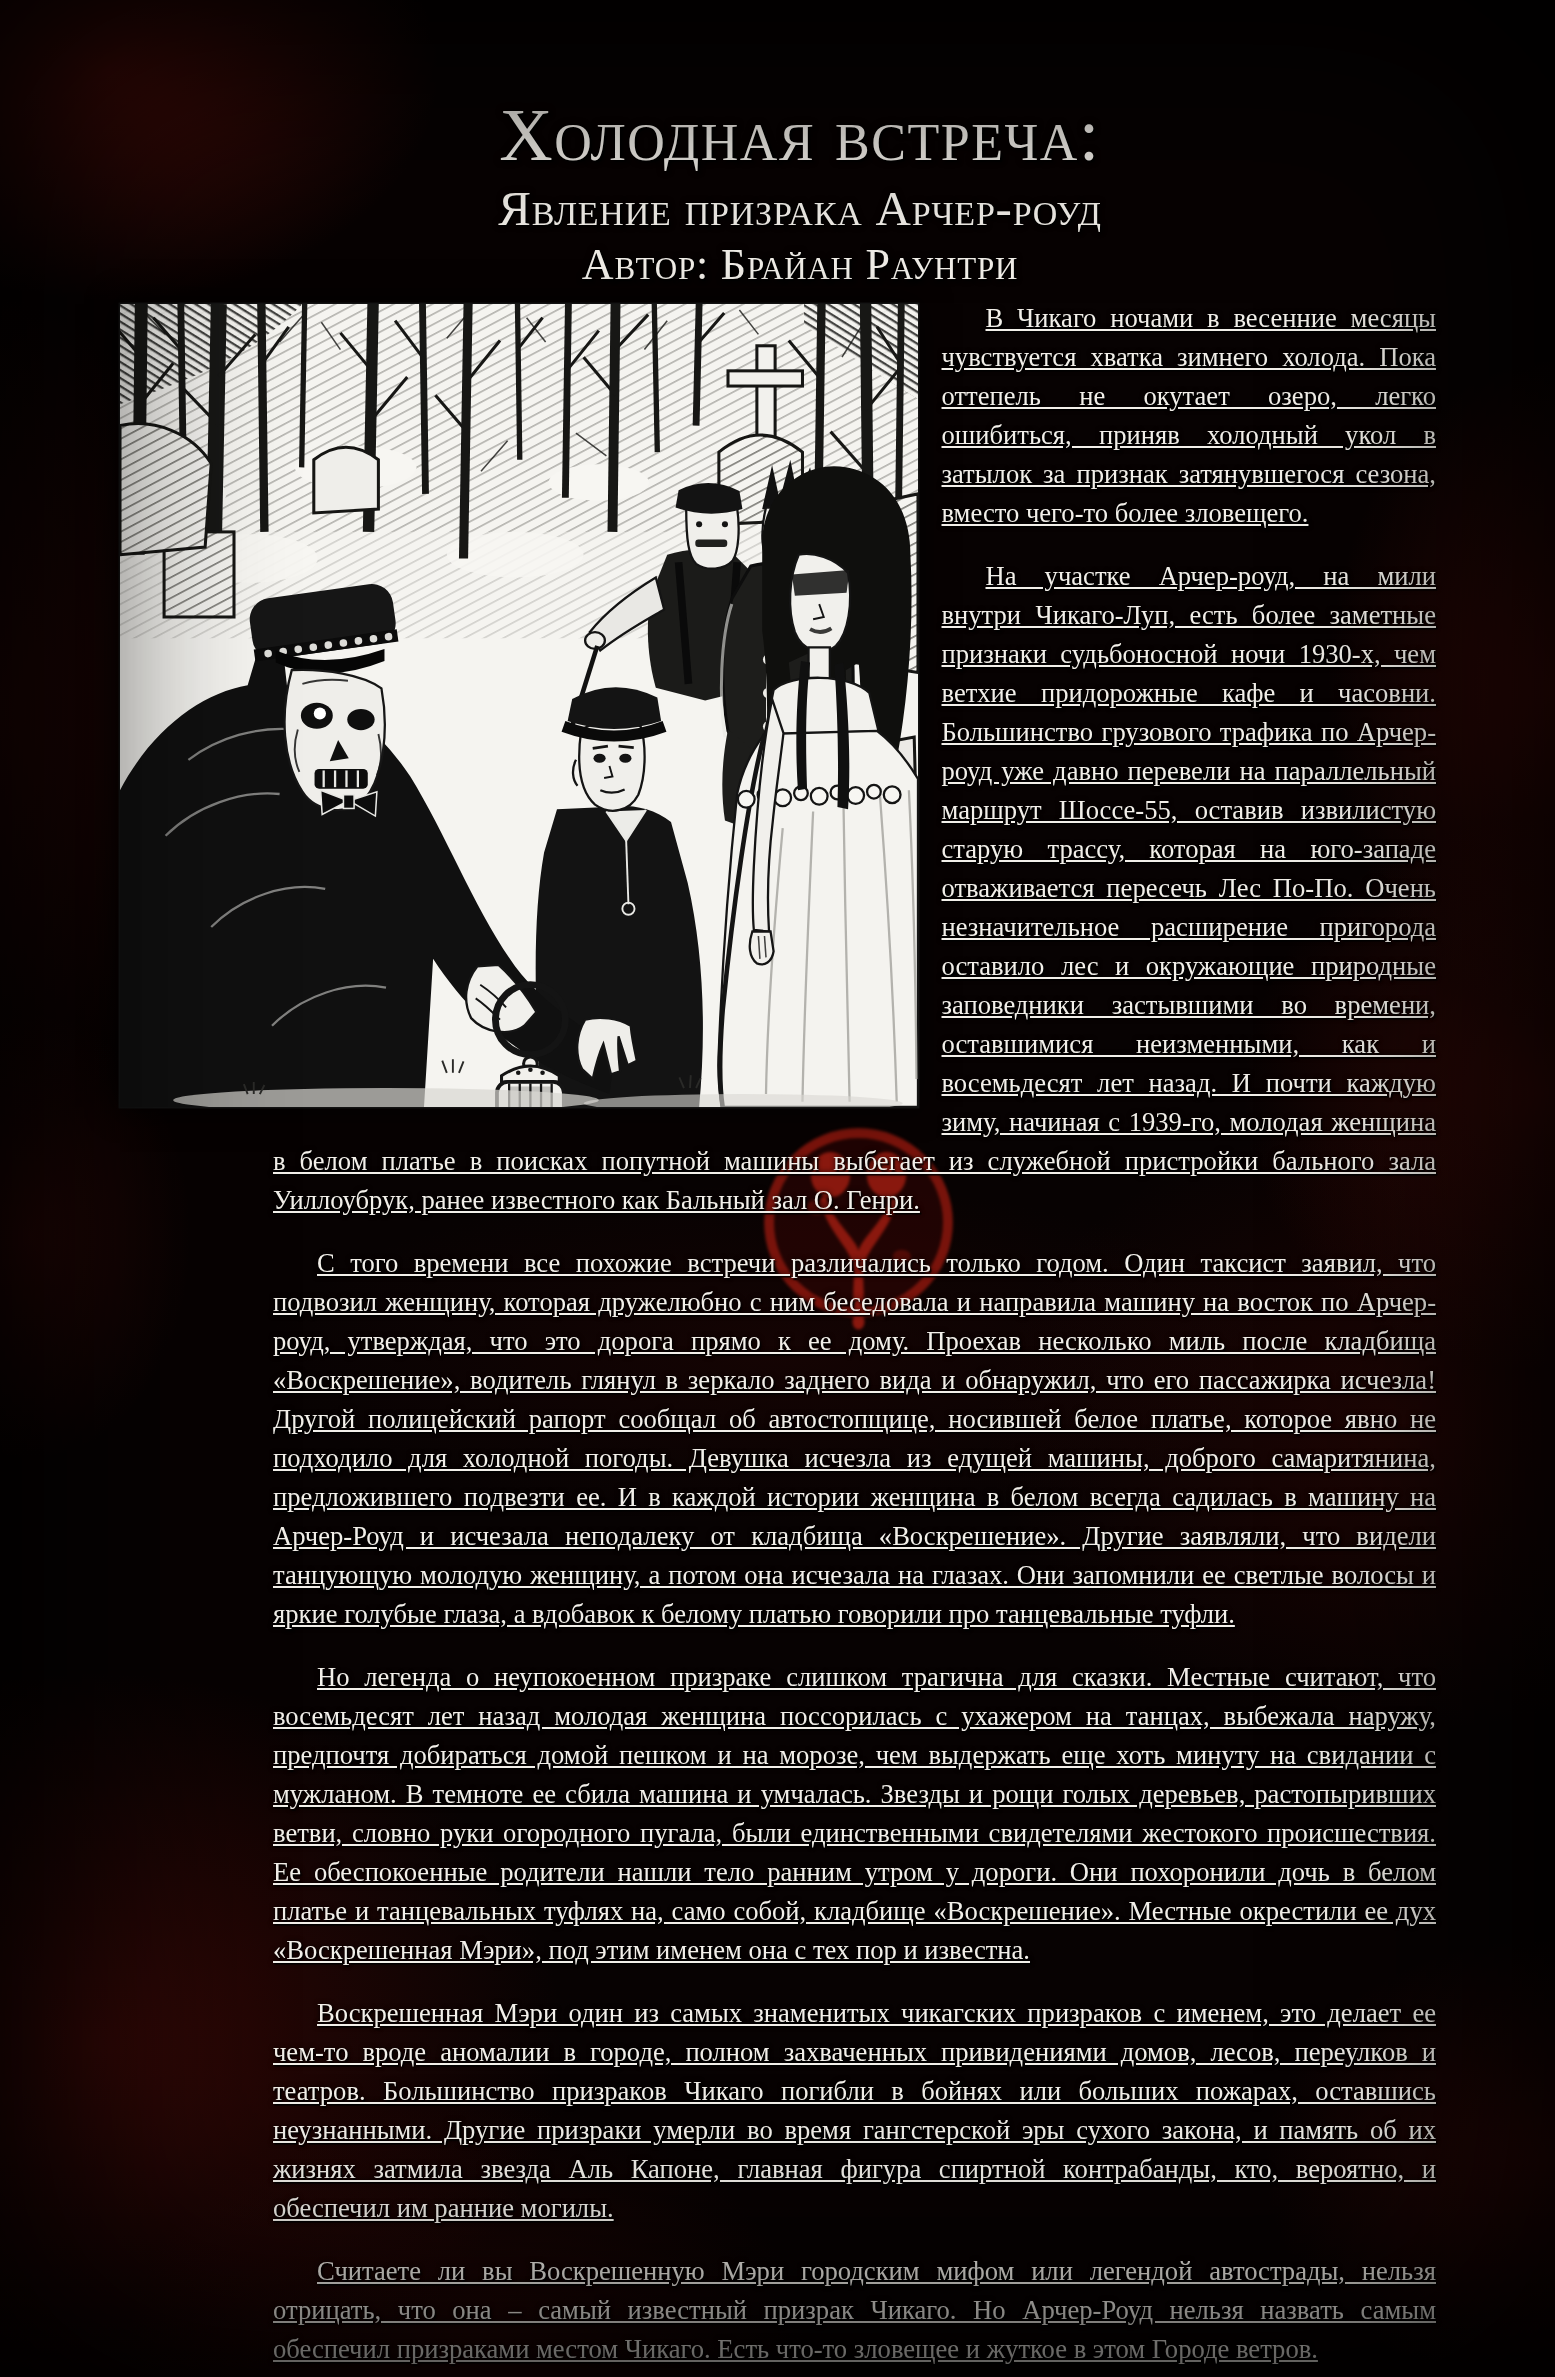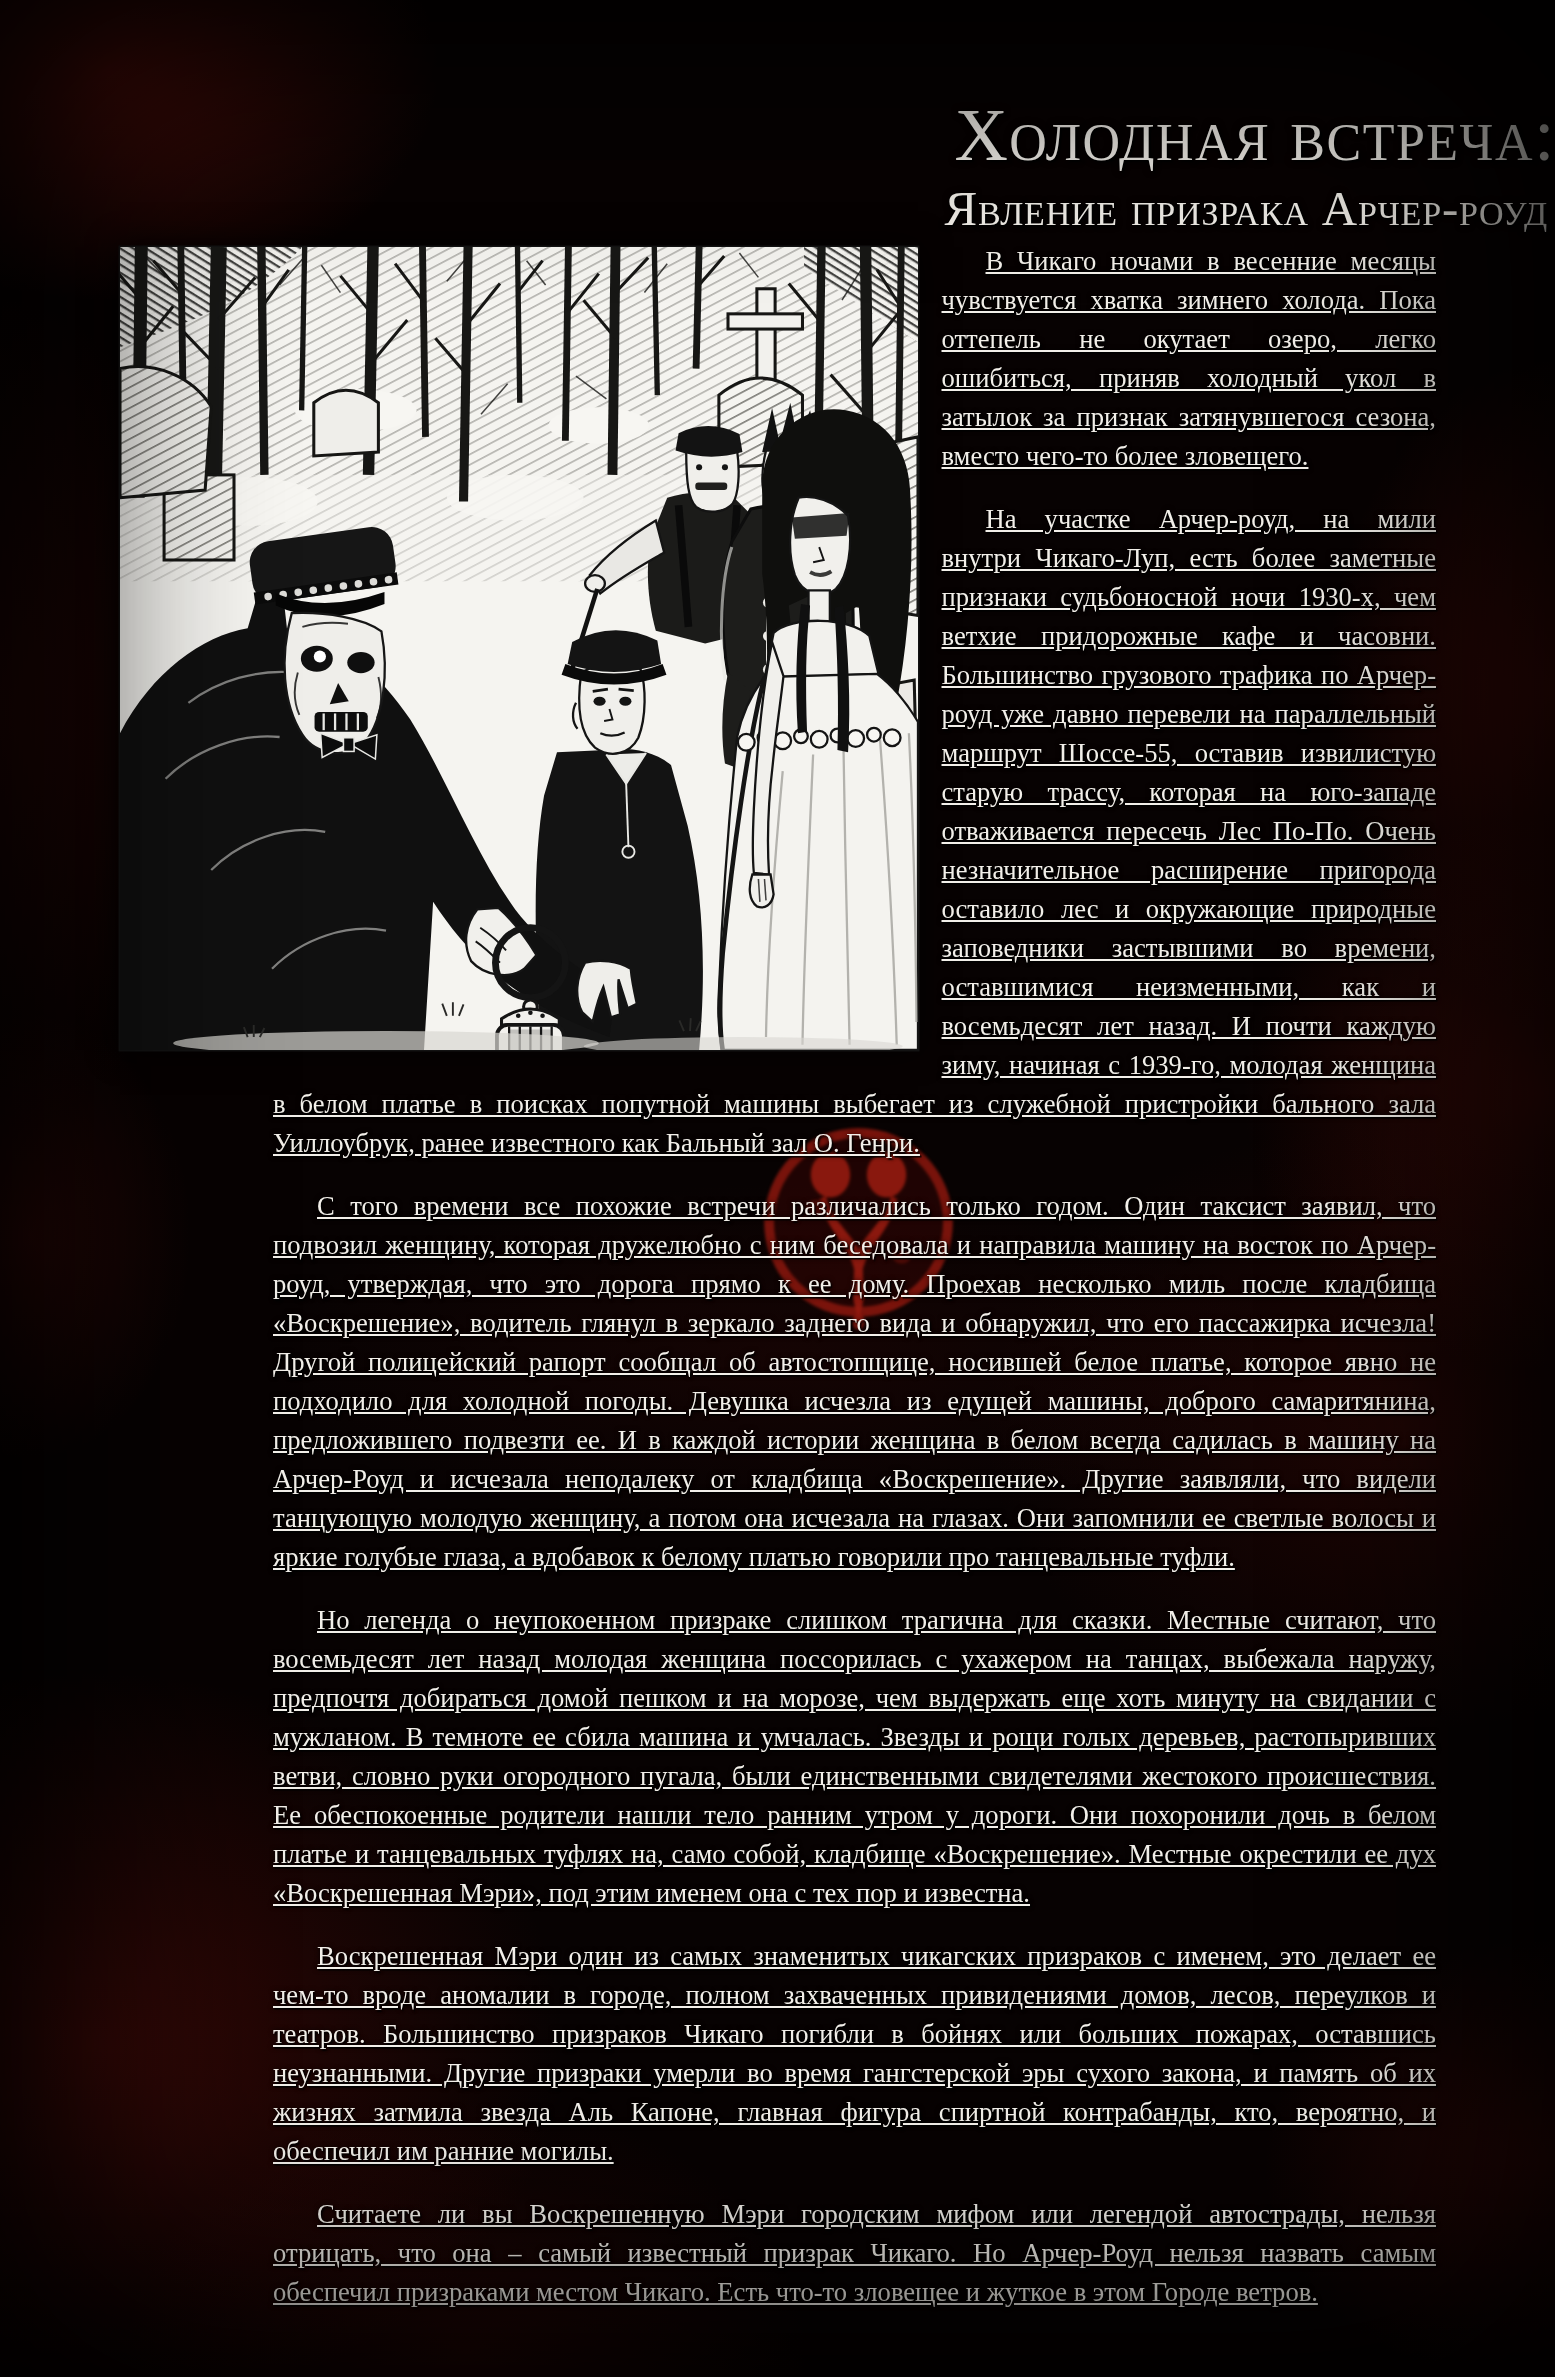--- a/index.html
+++ b/index.html
@@ -18,21 +18,21 @@
       radial-gradient(ellipse 653px 517px at 6% 86%,  rgba(122,18,12,.38),transparent 72%),
       radial-gradient(ellipse 486px 365px at 30% 99%, rgba(84,12,8,.30), transparent 70%),
       radial-gradient(ellipse 395px 319px at 99% 91%, rgba(104,15,10,.32),transparent 70%),
       radial-gradient(ellipse 684px 228px at 50% 57%, rgba(70,10,7,.22), transparent 75%);
     font-family:"Liberation Serif","DejaVu Serif",serif;
     color:#f2efe9;
   }
   .vignette{position:absolute;inset:0;pointer-events:none;z-index:3;
     box-shadow:inset 0 0 197px 68px rgba(0,0,0,.85);}
   
-  .title-block{position:relative;z-index:2;padding-top:97px;text-align:right;padding-left:44px;}
+  .title-block{position:relative;z-index:2;padding-top:97px;text-align:center;padding-left:44px;}
   .title-block h1{
     margin:0 0 3px;font-size:74px;line-height:1.05;font-weight:normal;
     font-variant:small-caps;letter-spacing:1.5px;
     text-shadow:0 0 7.6px rgba(0,0,0,.95),2.3px 2.3px 2.3px rgba(0,0,0,.9);
   }
   .title-block h2{
     margin:8px;font-size:49px;line-height:1.05;font-weight:normal;
     font-variant:small-caps;letter-spacing:0.8px;
     text-shadow:0 0 6.8px rgba(0,0,0,.95),1.5px 1.5px 2.3px rgba(0,0,0,.9);
   }
@@ -78,20 +78,21 @@
         <ellipse cx="155" cy="286" rx="8" ry="10"></ellipse>
       </g>
       <ellipse cx="100" cy="135" rx="14" ry="10" fill="#7e130b" opacity=".7"></ellipse>
       <ellipse cx="212" cy="200" rx="12" ry="9" fill="#7e130b" opacity=".7"></ellipse>
     </svg>
   </div>
 
   <header class="title-block">
     <h1>Холодная встреча:</h1>
     <h2>Явление призрака Арчер-роуд</h2>
+    <h3>Автор: Брайан Раунтри</h3>
   </header>
 
   <div class="article">
 
     <div class="artwork" title="Чёрно-белая иллюстрация: кладбище среди голых деревьев — упырь в фуражке с фонарём, мальчик в кепке, мужчина в кепке, зомби в униформе с пуговицами и девушка в белом платье с цветочным поясом; кресты и надгробия.">
       <svg viewBox="0 0 1050 1057" preserveAspectRatio="none">
         <defs>
           <pattern id="hA" width="9" height="9" patternUnits="userSpaceOnUse" patternTransform="rotate(32)">
             <rect width="9" height="9" fill="#f5f4f0"></rect>
               <rect width="9" height="3" fill="#262624"></rect>

